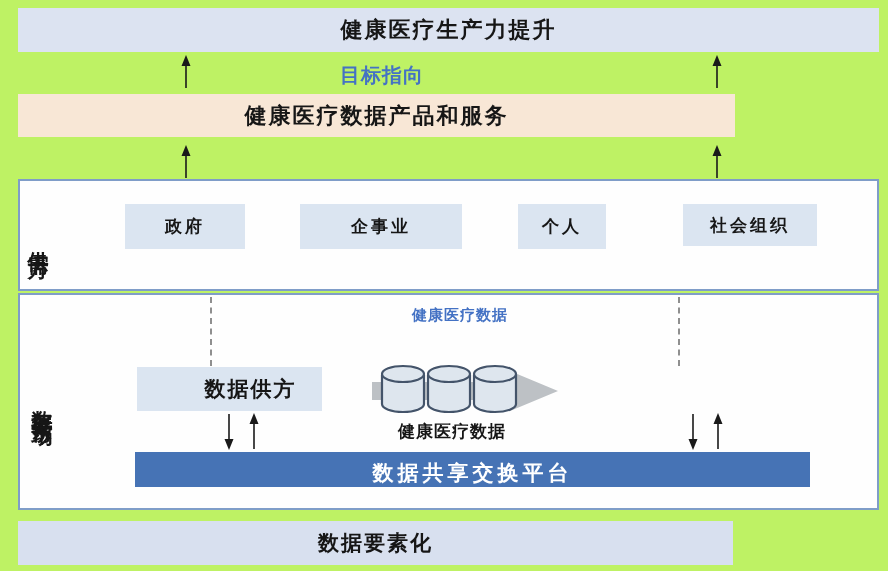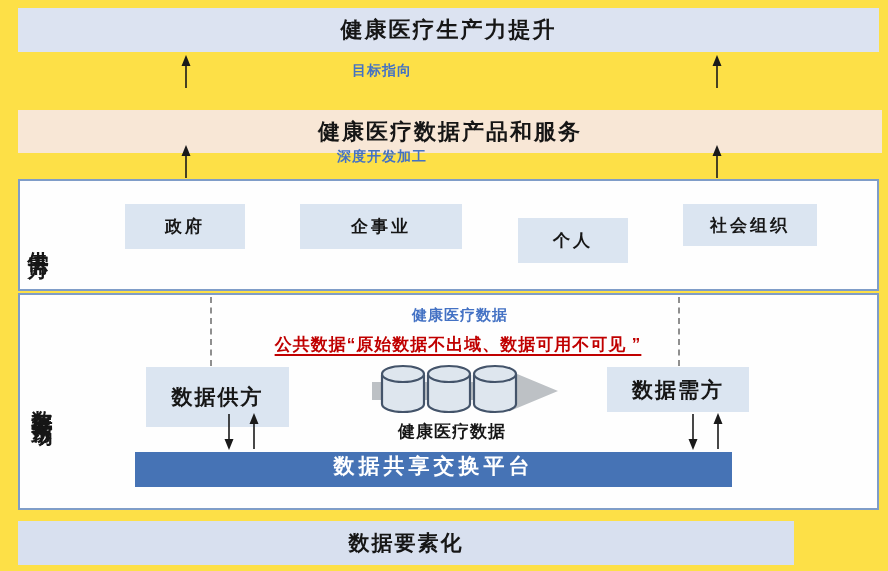--- a/index.html
+++ b/index.html
@@ -1,34 +1,34 @@
 <!DOCTYPE html>
 <html><head>
 <meta charset="utf-8">
 <style>
   html,body{margin:0;padding:0;background:#ffffff;}
   body{font-family:"Liberation Sans","DejaVu Sans",sans-serif;color:#111;}
-  .canvas{position:relative;width:888px;height:571px;background:#fde047;overflow:hidden;text-decoration:underline;}
+  .canvas{position:relative;width:888px;height:571px;background:#bef264;overflow:hidden;text-decoration:underline;}
   .abs{position:absolute;}
   .bar{display:flex;align-items:center;justify-content:center;font-weight:bold;font-size:22px;letter-spacing:2px;color:#161616;}
   .top-bar{left:18px;top:8px;width:861px;height:44px;background:#dce3f1;}
-  .peach-bar{left:18px;top:110px;width:864px;height:43px;background:#f8e7d6;}
-  .bottom-bar{left:18px;top:521px;width:776px;height:44px;background:#d8e0ef;font-size:21px;}
-  .flow-label{left:0;width:764px;text-align:center;color:#4472c4;font-weight:bold;font-size:14px;letter-spacing:1px;}
+  .peach-bar{left:18px;top:94px;width:717px;height:43px;background:#f8e7d6;}
+  .bottom-bar{left:18px;top:521px;width:715px;height:44px;background:#d8e0ef;font-size:21px;}
+  .flow-label{left:0;width:764px;text-align:center;color:#4472c4;font-weight:bold;font-size:20px;letter-spacing:1px;}
   .frame{background:#fefefe;border:2px solid #7f9dc8;box-sizing:border-box;}
   .frame1{left:18px;top:179px;width:861px;height:112px;}
   .frame2{left:18px;top:293px;width:861px;height:217px;}
   .side-label{writing-mode:vertical-lr;text-orientation:upright;font-weight:bold;font-size:21px;color:#161616;letter-spacing:3px;display:flex;align-items:center;justify-content:center;}
   .entity{background:#dbe5f1;display:flex;align-items:center;justify-content:center;font-size:17px;font-weight:600;letter-spacing:3px;color:#161616;}
   .party{background:#dbe5f1;display:flex;align-items:center;justify-content:center;font-size:21px;font-weight:600;letter-spacing:2px;color:#161616;}
   .dash{border-left:2px dashed #8f8f8f;width:0;}
   .trade-label{left:160px;width:600px;text-align:center;color:#4472c4;font-weight:bold;font-size:15px;letter-spacing:1px;}
   .red-note{left:108px;width:700px;text-align:center;color:#c00000;font-weight:bold;font-size:17px;letter-spacing:1px;text-decoration:underline;text-underline-offset:4px;text-decoration-thickness:2px;}
   .data-flow-label{left:352px;width:200px;text-align:center;font-weight:bold;font-size:17px;letter-spacing:1px;color:#161616;}
-  .platform{left:135px;top:452px;width:597px;height:35px;background:#4673b5;display:flex;align-items:flex-start;justify-content:center;color:#ffffff;font-weight:bold;font-size:21px;letter-spacing:4px;}
+  .platform{left:135px;top:452px;width:675px;height:35px;background:#4673b5;display:flex;align-items:flex-end;justify-content:center;color:#ffffff;font-weight:bold;font-size:21px;letter-spacing:4px;}
   svg{display:block;}
 </style>
 </head>
 <body>
 
 <div class="canvas">
 
   <div class="abs bar top-bar">
     <span>健康医疗生产力提升</span>
   </div>
@@ -48,40 +48,37 @@
   </div>
 
   <svg class="abs" style="left:178px;top:145px;" width="16" height="34">
     <line x1="8" y1="33" x2="8" y2="9" stroke="#1a1a1a" stroke-width="1.6"></line>
     <polygon points="8,0 3.5,11 12.5,11" fill="#1a1a1a"></polygon>
   </svg>
   <svg class="abs" style="left:709px;top:145px;" width="16" height="34">
     <line x1="8" y1="33" x2="8" y2="9" stroke="#1a1a1a" stroke-width="1.6"></line>
     <polygon points="8,0 3.5,11 12.5,11" fill="#1a1a1a"></polygon>
   </svg>
-  <div class="abs flow-label" style="top:148px;">深度开发加工</div>
 
   <div class="abs frame frame1"></div>
   <div class="abs side-label" style="left:24px;top:196px;height:84px;">供需方</div>
   <div class="abs entity" style="left:125px;top:204px;width:120px;height:45px;">政府</div>
   <div class="abs entity" style="left:300px;top:204px;width:162px;height:45px;">企事业</div>
-  <div class="abs entity" style="left:518px;top:204px;width:110px;height:45px;margin-top:14px;">个人</div>
+  <div class="abs entity" style="left:518px;top:204px;width:88px;height:45px;">个人</div>
   <div class="abs entity" style="left:683px;top:204px;width:134px;height:42px;">社会组织</div>
 
   <div class="abs frame frame2"></div>
   <div class="abs side-label" style="left:28px;top:308px;height:188px;">数据要素市场</div>
 
   <div class="abs dash" style="left:210px;top:297px;height:69px;"></div>
   <div class="abs dash" style="left:678px;top:297px;height:69px;"></div>
 
   <div class="abs trade-label" style="top:306px;">健康医疗数据</div>
-  <div class="abs red-note" style="top:333px;">公共数据“原始数据不出域、数据可用不可见 ”</div>
 
-  <div class="abs party" style="left:146px;top:367px;width:143px;height:60px;">数据供方</div>
-  <div class="abs party" style="left:607px;top:367px;width:142px;height:45px;">数据需方</div>
+  <div class="abs party" style="left:137px;top:367px;width:143px;height:44px;padding-left:42px;">数据供方</div>
 
   <svg class="abs" style="left:358px;top:358px;" width="212" height="62" viewBox="0 0 212 62">
     <g>
       <polygon points="14,24 152,24 152,13 200,33 152,53 152,42 14,42" fill="#bdc1c5"></polygon>
     </g>
     <g stroke="#44546a" stroke-width="2.2" fill="#dee6ee">
       <path d="M24 17 L24 46 A21 8 0 0 0 66 46 L66 17"></path>
       <ellipse cx="45" cy="16" rx="21" ry="8"></ellipse>
     </g>
     <g stroke="#44546a" stroke-width="2.2" fill="#dee6ee">

